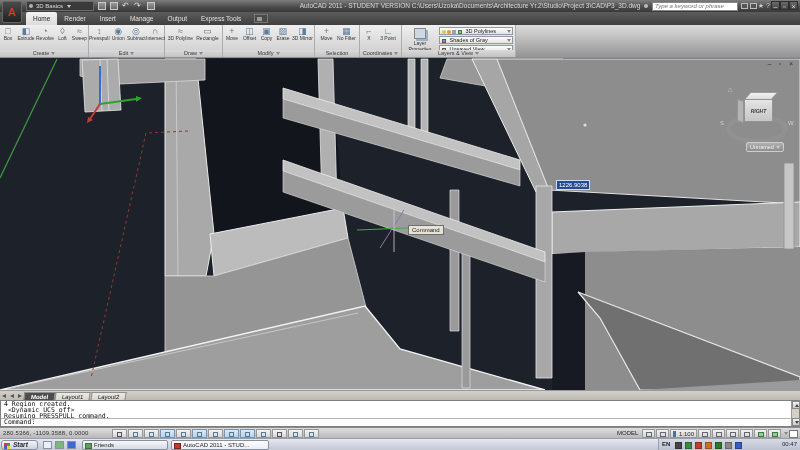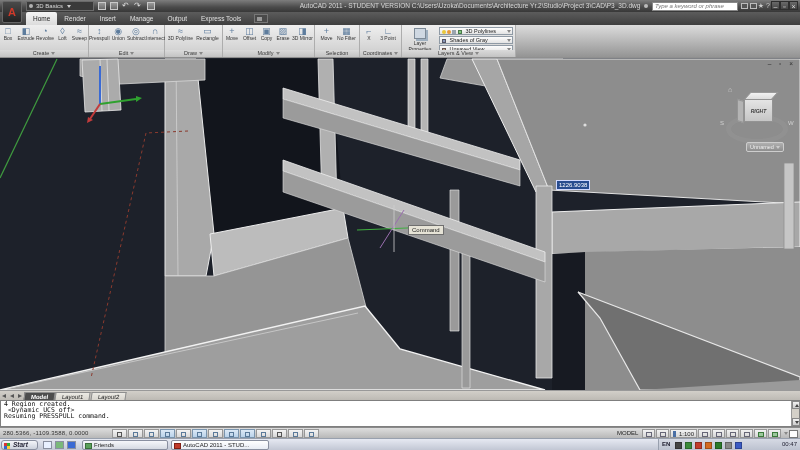--- a/index.html
+++ b/index.html
@@ -452,20 +452,21 @@
     <span class="nav-tri r"></span>
     <div class="ltab active">Model</div>
     <div class="ltab">Layout1</div>
     <div class="ltab">Layout2</div>
   </div>
 
   <div id="cmdwin">
     <div class="cmdline">4 Region created.</div>
     <div class="cmdline"> &lt;Dynamic UCS off&gt;</div>
     <div class="cmdline">Resuming PRESSPULL command.</div>
+    <div id="cmd-prompt">Command:</div>
     <div id="cmd-scroll">
       <div class="scr up" style="top:0">
           <span class="t"></span>
         </div>
       <div class="scr dn" style="bottom:0">
           <span class="t"></span>
         </div>
     </div>
   </div>
 

